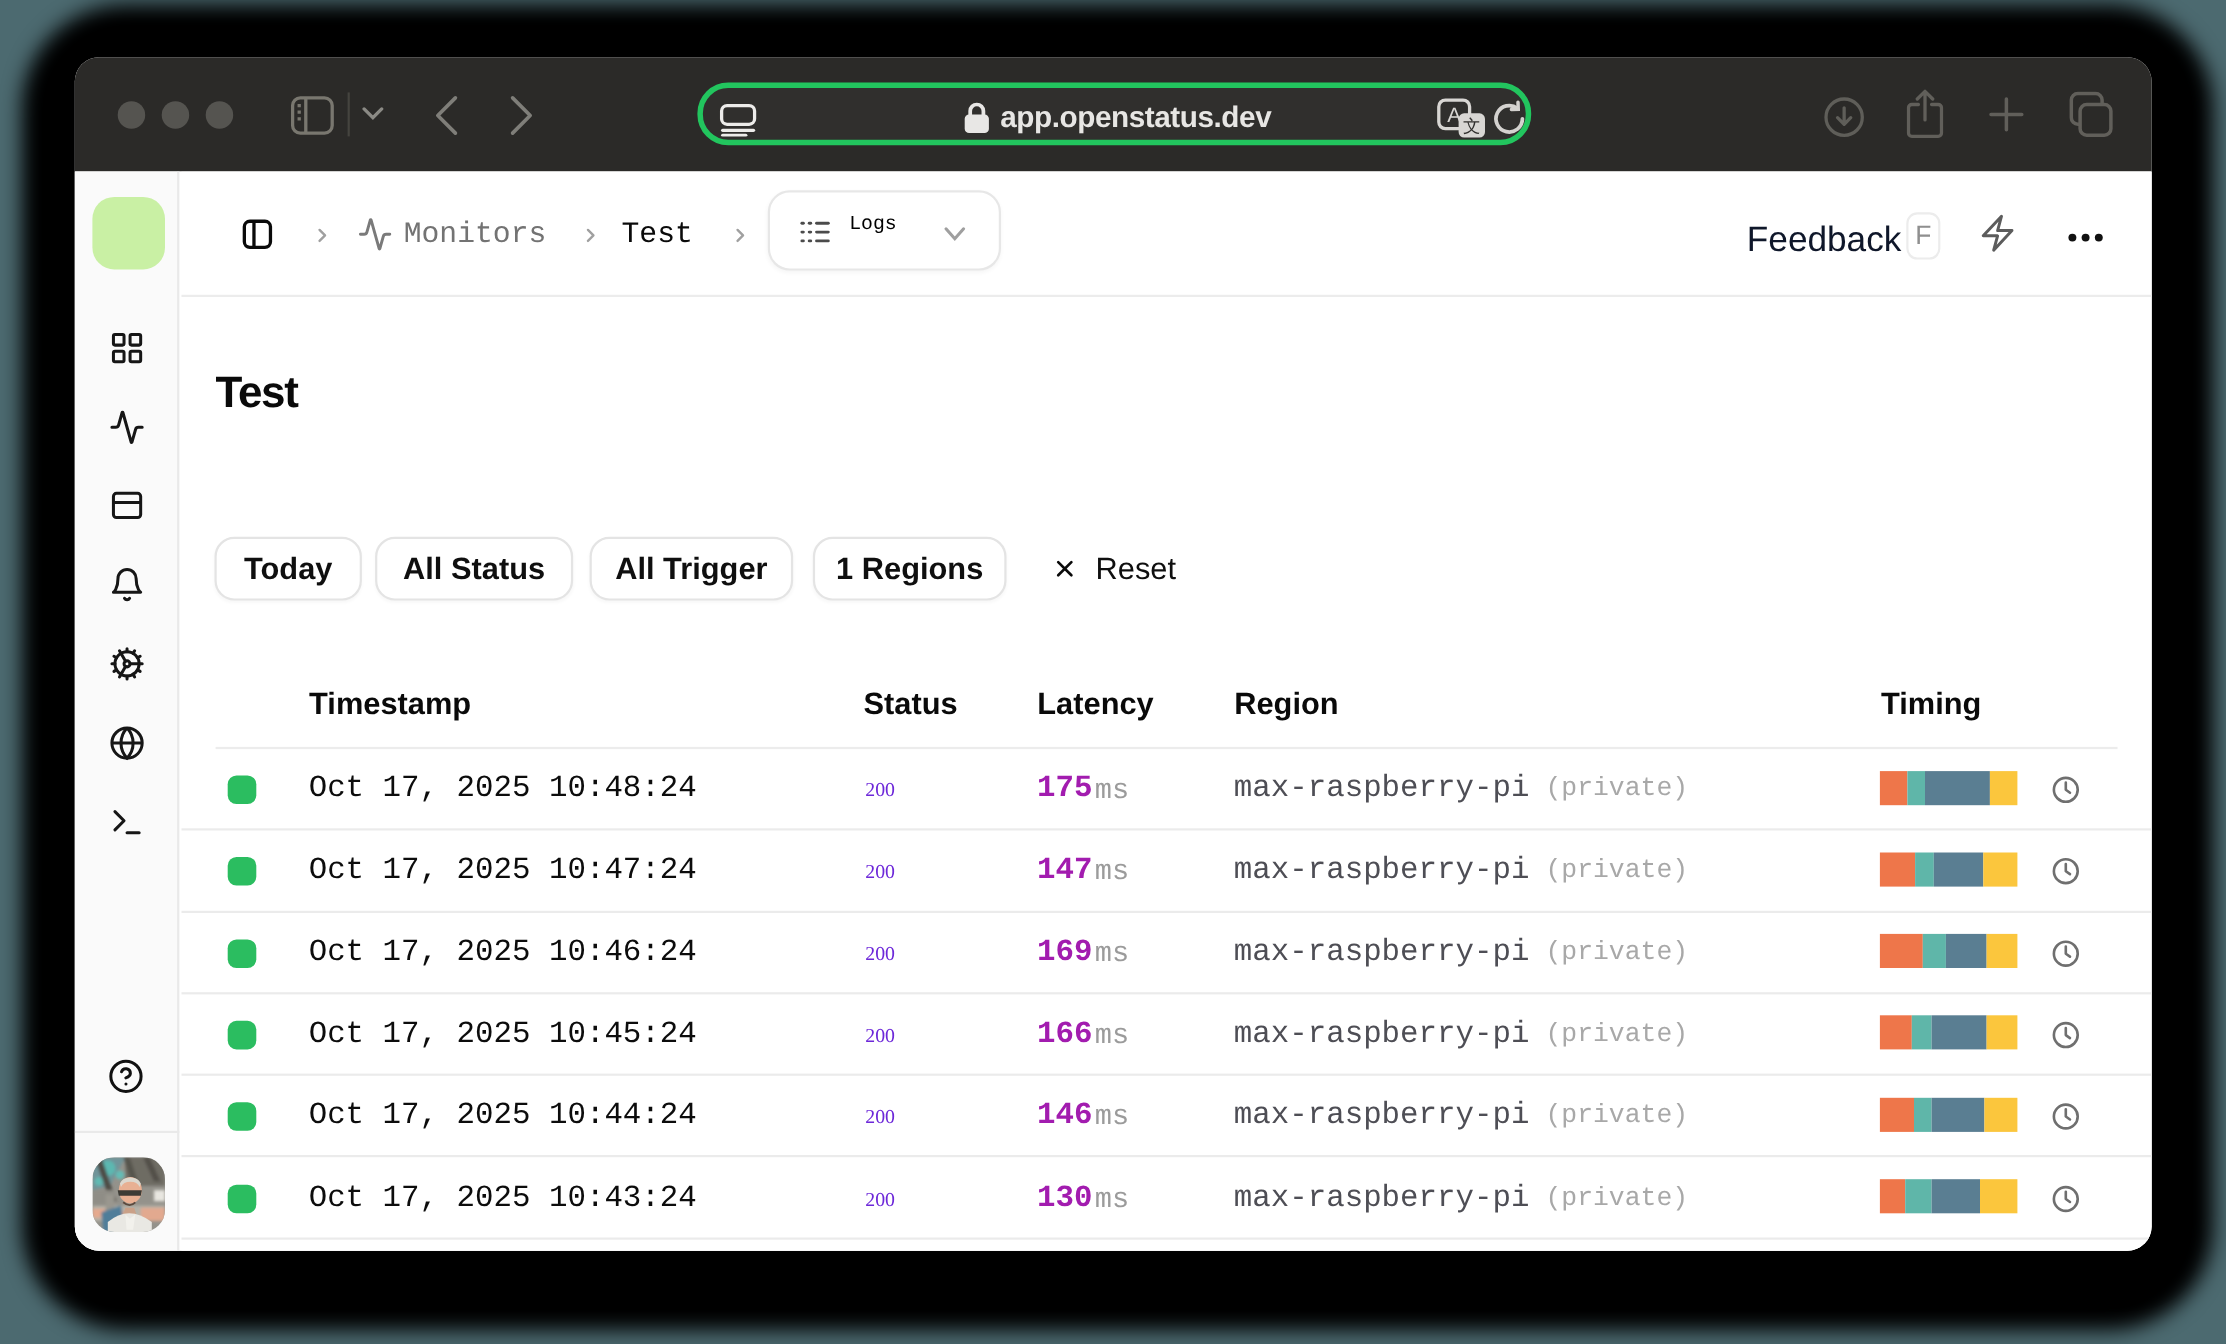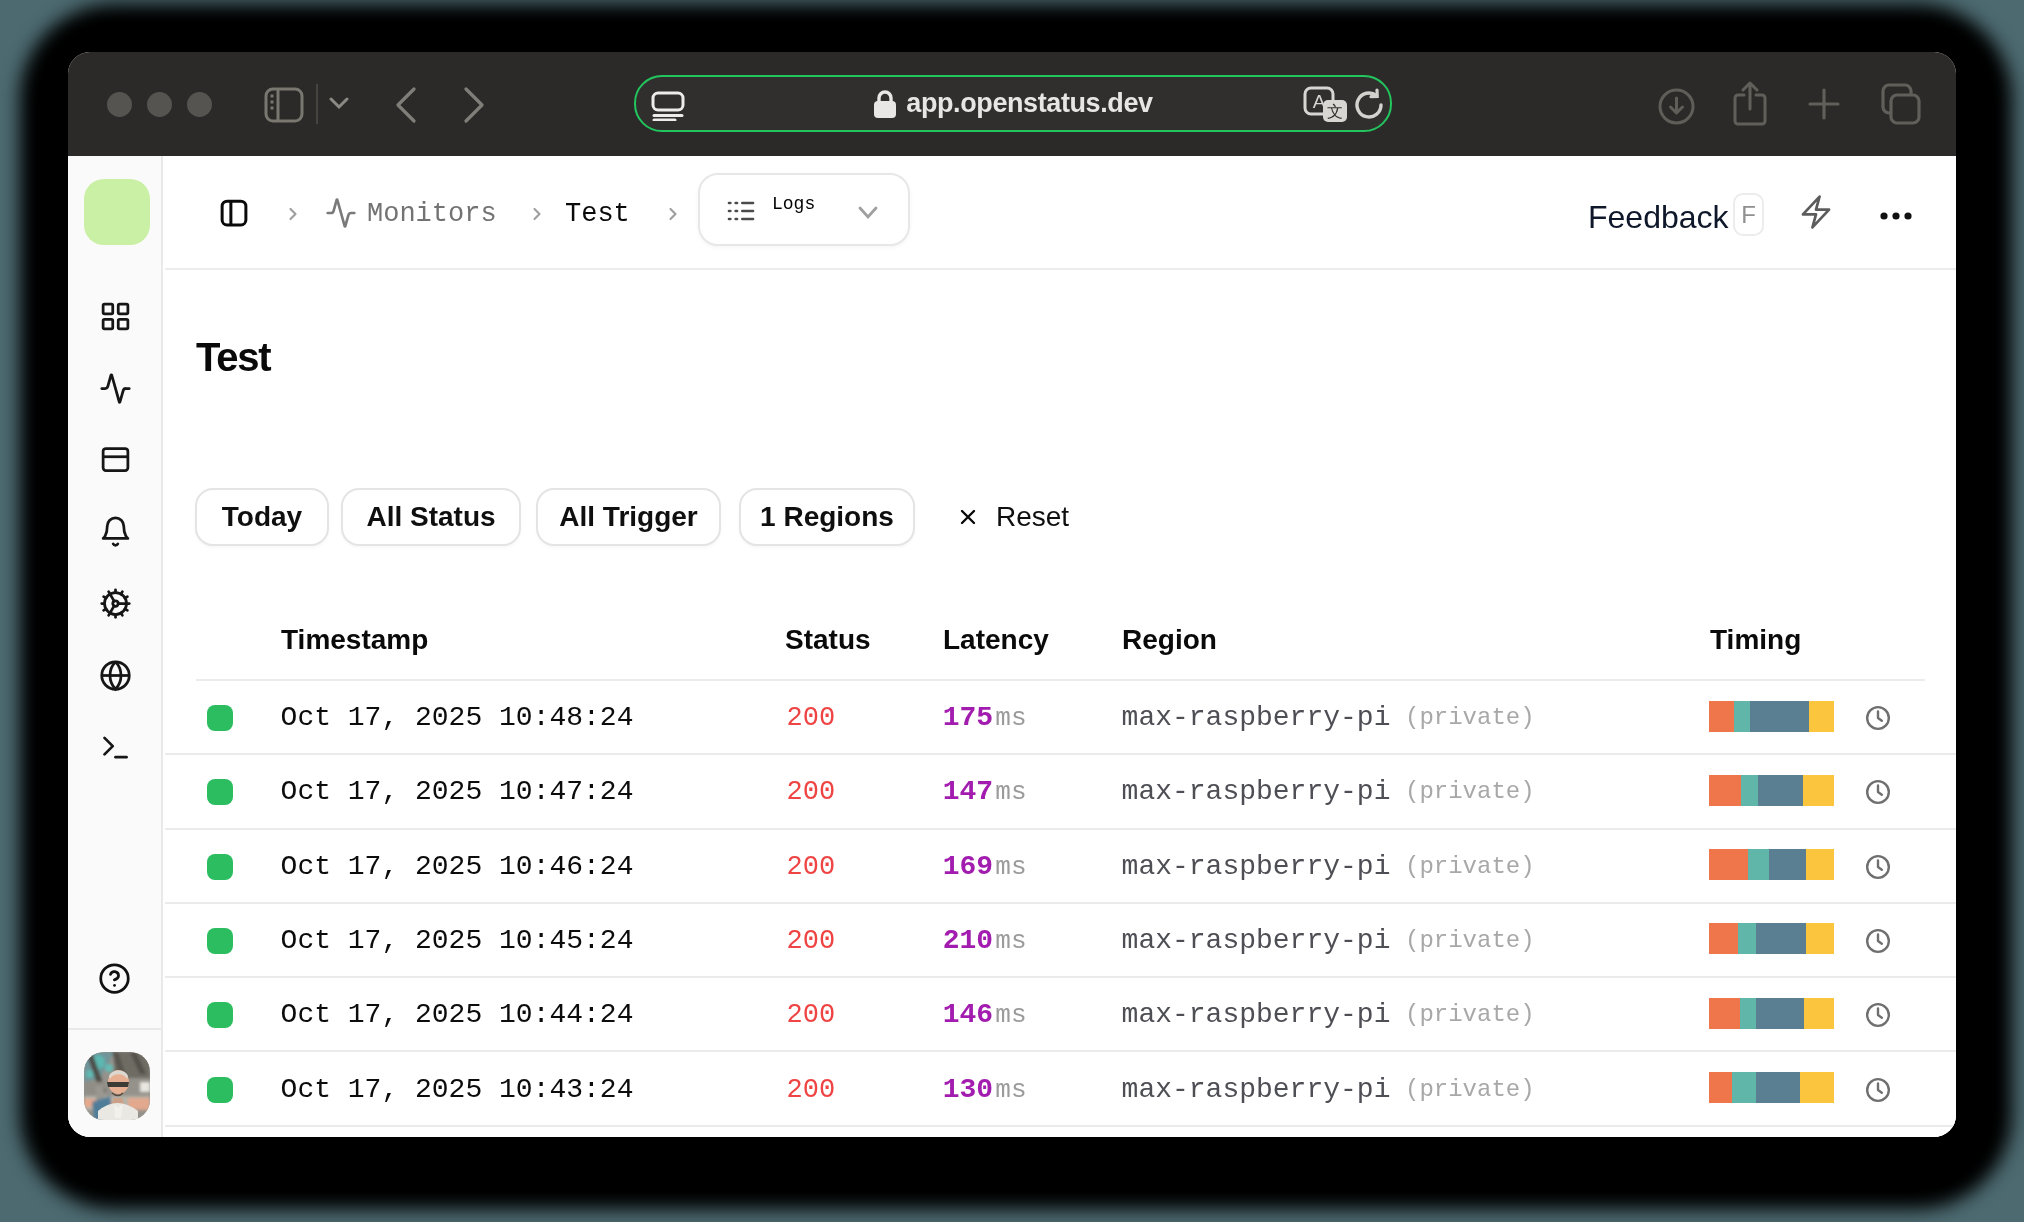--- a/index.html
+++ b/index.html
@@ -10,21 +10,21 @@
 .win {
   position:absolute; left:68px; top:52px; width:1888px; height:1085px;
   border-radius:22px; background:#fff;
   box-shadow: 0 10px 30px 10px rgba(0,0,0,0.85);
 }
 .win * { position:absolute; }
 
 .toolbar { left:0; top:0; width:1888px; height:104px; background:#2b2a28; border-radius:22px 22px 0 0; }
 .dot { width:25px; height:25px; border-radius:50%; background:#555450; top:40px; }
 .sep { left:248px; top:32px; width:2px; height:40px; background:#45443f; }
-.urlfield { left:566px; top:23px; width:758px; height:57px; border-radius:28px; border:2px solid #22c55e; background:#302f2d; }
+.urlfield { left:566px; top:23px; width:758px; height:57px; border-radius:28px; border:5px solid #22c55e; background:#302f2d; }
 .urltext { position:static; color:#e7e6e4; font-size:27px; font-weight:700; letter-spacing:-0.4px; }
 
 .app { left:0; top:104px; width:1888px; height:981px; background:#fff; border-radius:0 0 22px 22px; overflow:hidden; }
 .side { left:0; top:0; width:95px; height:981px; background:#fafafa; border-right:2px solid #e9e9e9; }
 .logo { left:16px; top:23px; width:66px; height:66px; border-radius:20px; background:#c9f0a4; }
 .sidesep { left:0; top:872px; width:95px; height:2px; background:#e9e9e9; }
 .avatar { left:16px; top:896px; width:66px; height:68px; border-radius:20px; overflow:hidden; }
 
 .ahead { left:97px; top:0; width:1791px; height:114px; background:#fff; border-bottom:2px solid #ececec;text-align:center; }
 .logsbtn { left:533px; top:17px; width:212px; height:73px; border-radius:20px; border:2px solid #e7e7e7; background:#fff; box-shadow:0 2px 4px rgba(0,0,0,0.04); }
@@ -45,21 +45,21 @@
 .row .st { left:621.6px; }
 .row .lat { left:777.7px; }
 .row .ms { left:830.3px; }
 .row .reg { left:956.6px; }
 .row .priv { left:1240px; }
 .row .bar { left:1544px; top:19.5px; width:125px; height:35px; }
 .bar i { height:35px; }
 .row .clock { left:1700px; top:24px; width:26px; height:26px; fill:none; stroke:#6f6f6f; stroke-width:2.2; stroke-linecap:round; stroke-linejoin:round; }
 .sq { width:26px; height:26px; border-radius:8px; background:#2bbd60; }
 .ts { font-size:28px; color:#0c0c0c; font-family:"Liberation Mono",monospace; }
-.st { font-size:27px; color:#ef4444; font-family:Liberation Mono, monospace; }
+.st { font-size:18px; color:#6d28d9; font-family:Liberation Serif, serif; }
 .lat { font-size:28px; font-weight:700; color:#a21caf; font-family:"Liberation Mono",monospace; }
 .ms { font-size:26px; font-weight:400; color:#9b9b9b; font-family:"Liberation Mono",monospace; }
 .reg { font-size:28px; color:#4e4e55; font-family:"Liberation Mono",monospace; }
 .priv { font-size:24px; color:#a8a8a8; font-family:"Liberation Mono",monospace; }
 .bar { height:31px; display:flex; }
 .bar i { display:block; position:static; height:31px; }
 .c1 { background:#ee764a; } .c2 { background:#5fb6a9; } .c3 { background:#5a7e92; } .c4 { background:#fbc63d; }
 </style>
 </head>
 <body>
@@ -363,21 +363,21 @@
           </div>
         <svg class="clock" viewBox="0 0 24 24">
             <circle cx="12" cy="12" r="10"></circle>
             <polyline points="12 6 12 12 15.5 14.5"></polyline>
           </svg>
       </div>
       <div class="row" style="top:633.9px">
         <div class="sq"></div>
           <span class="ts">Oct 17, 2025 10:45:24</span>
           <span class="st">200</span>
-          <span class="lat">210</span>
+          <span class="lat">166</span>
           <span class="ms">ms</span>
           <span class="reg">max-raspberry-pi</span>
           <span class="priv">(private)</span>
         <div class="bar">
             <i class="c1" style="width:29px"></i>
             <i class="c2" style="width:18px"></i>
             <i class="c3" style="width:50px"></i>
             <i class="c4" style="width:28px"></i>
           </div>
         <svg class="clock" viewBox="0 0 24 24">

